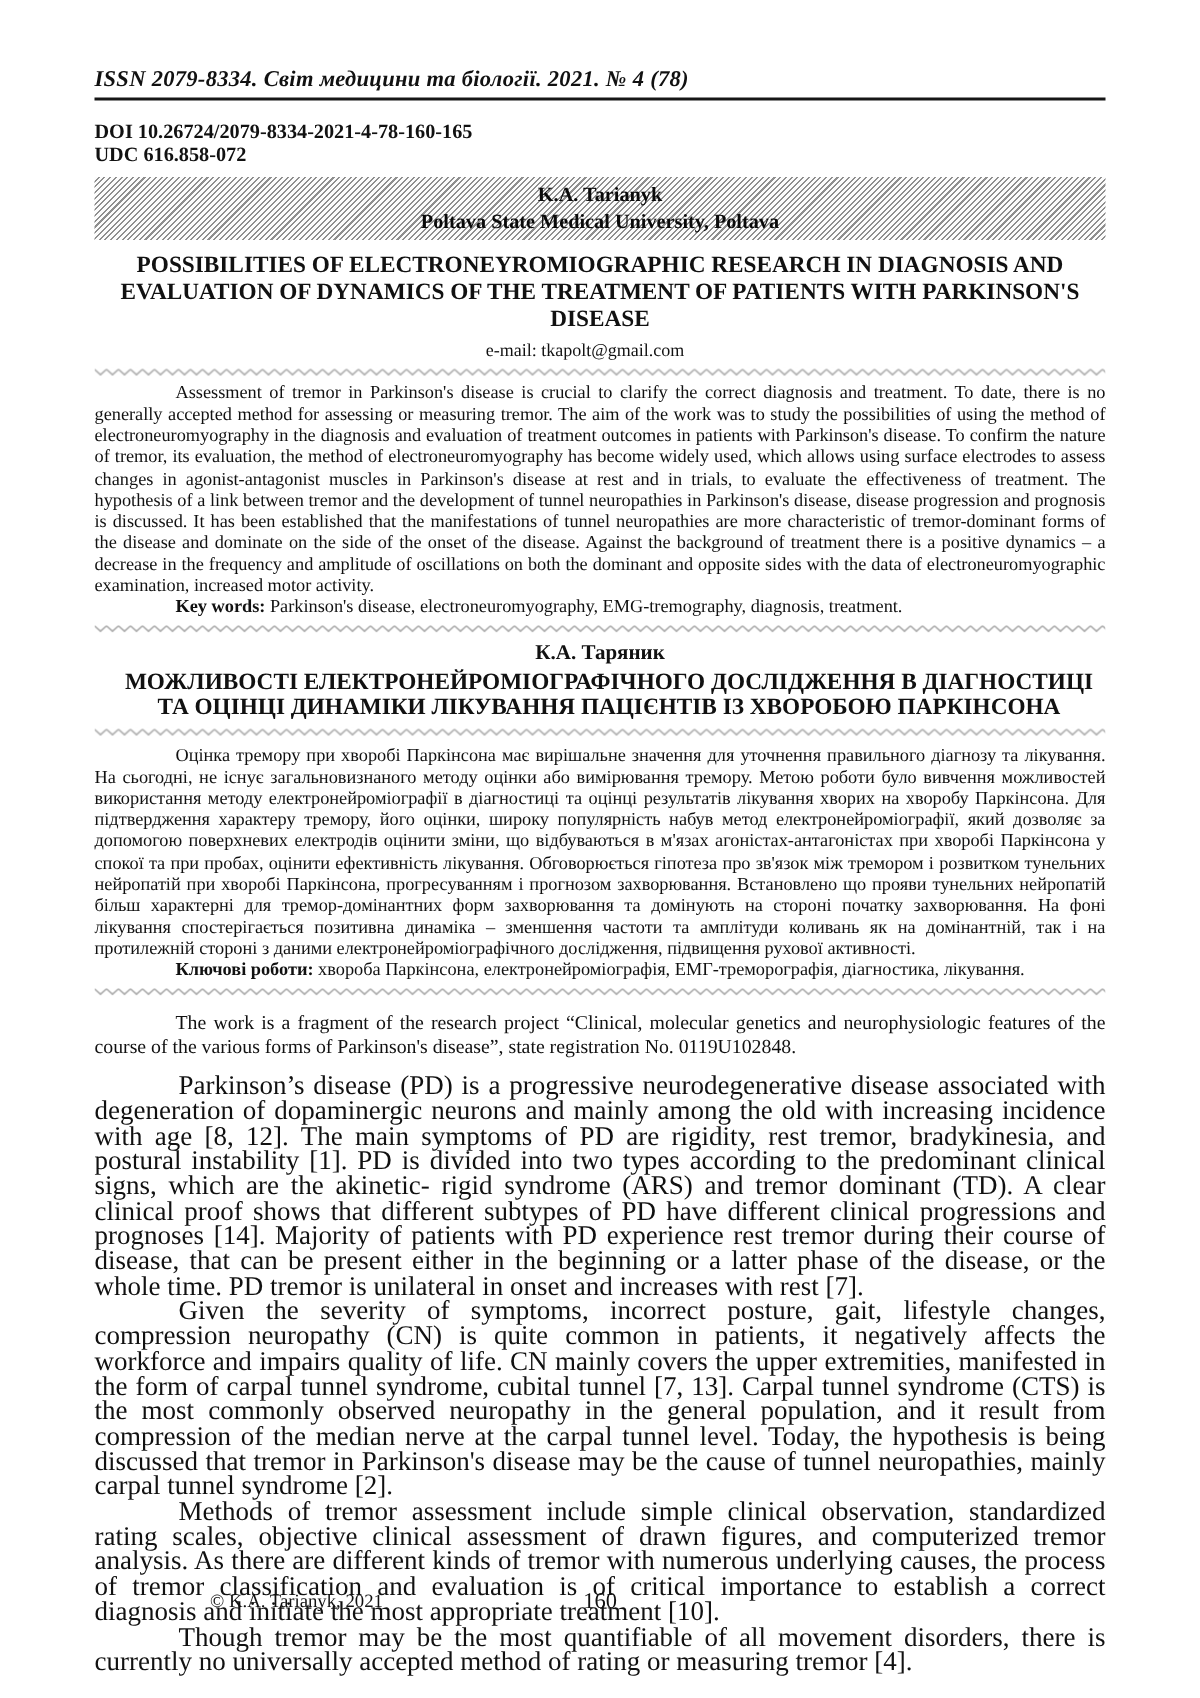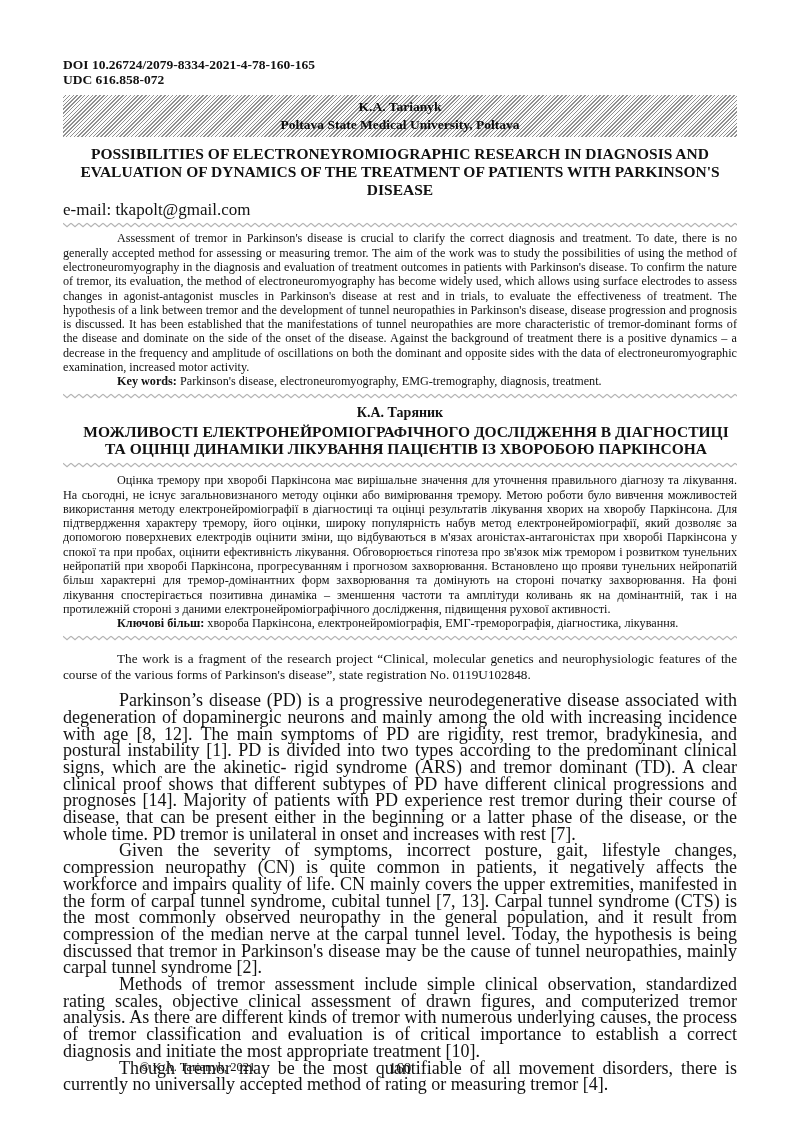--- a/index.html
+++ b/index.html
@@ -25,21 +25,21 @@
     padding:3px 0 4px 0;
     text-align:center;
     font-weight:bold;font-size:13.5px;line-height:17.5px;
     color:#0a0a0a;
     background:repeating-linear-gradient(135deg,#fcfcfc 0px,#fcfcfc 1.7px,#8f8f8f 1.7px,#8f8f8f 2.7px);
   }
   .title-en{
     margin-top:8px;text-align:center;
     font-weight:bold;font-size:15.5px;line-height:17.8px;
   }
-  .email-line{margin-top:4px;text-align:left;padding-right:20px;font-size:17px;line-height:16px;}
+  .email-line{margin-top:4px;text-align:center;padding-right:20px;font-size:12px;line-height:16px;}
 
   .zigzag{display:block;margin-top:4px;}
   .abstract{margin-top:3px;font-size:12.2px;line-height:14.3px;text-align:justify;}
   .abstract p{margin:0;text-indent:54px;}
   .kw-label{font-weight:bold;}
   .author-ua{margin-top:6px;text-align:center;font-weight:bold;font-size:14px;line-height:16px;}
   .title-ua{margin-top:2px;text-align:center;font-weight:bold;font-size:15.5px;line-height:17.8px;margin-left:12px;}
   .project-note{
     margin-top:10px;
     font-size:13.2px;line-height:16.8px;text-align:justify;
@@ -59,20 +59,21 @@
   <defs>
     <pattern id="zzp" width="8" height="6" patternUnits="userSpaceOnUse">
       <polyline points="0,1.2 4,4.8 8,1.2" fill="none" stroke="#b4b4b4" stroke-width="1.2"></polyline>
     </pattern>
   </defs>
 </svg>
 
 <div class="page">
   <div class="content">
 
+    <div class="journal-line">ISSN 2079-8334. Світ медицини та біології. 2021. № 4 (78)</div>
 
     <div class="id-block">
       <div>DOI 10.26724/2079-8334-2021-4-78-160-165</div>
       <div>UDC 616.858-072</div>
     </div>
 
     <div class="author-box">
       <div>K.A. Tarianyk</div>
       <div>Poltava State Medical University, Poltava</div>
     </div>
@@ -96,21 +97,21 @@
 
     <div class="author-ua">К.А. Таряник</div>
     <div class="title-ua">МОЖЛИВОСТІ ЕЛЕКТРОНЕЙРОМІОГРАФІЧНОГО ДОСЛІДЖЕННЯ В ДІАГНОСТИЦІ ТА ОЦІНЦІ ДИНАМІКИ ЛІКУВАННЯ ПАЦІЄНТІВ ІЗ ХВОРОБОЮ ПАРКІНСОНА</div>
 
     <svg class="zigzag" width="674" height="6">
         <rect width="674" height="6" fill="url(#zzp)"></rect>
       </svg>
 
     <div class="abstract" style="margin-top:5px">
       <p>Оцінка тремору при хворобі Паркінсона має вирішальне значення для уточнення правильного діагнозу та лікування. На сьогодні, не існує загальновизнаного методу оцінки або вимірювання тремору. Метою роботи було вивчення можливостей використання методу електронейроміографії в діагностиці та оцінці результатів лікування хворих на хворобу Паркінсона. Для підтвердження характеру тремору, його оцінки, широку популярність набув метод електронейроміографії, який дозволяє за допомогою поверхневих електродів оцінити зміни, що відбуваються в м'язах агоністах-антагоністах при хворобі Паркінсона у спокої та при пробах, оцінити ефективність лікування. Обговорюється гіпотеза про зв'язок між тремором і розвитком тунельних нейропатій при хворобі Паркінсона, прогресуванням і прогнозом захворювання. Встановлено що прояви тунельних нейропатій більш характерні для тремор-домінантних форм захворювання та домінують на стороні початку захворювання. На фоні лікування спостерігається позитивна динаміка – зменшення частоти та амплітуди коливань як на домінантній, так і на протилежній стороні з даними електронейроміографічного дослідження, підвищення рухової активності.</p>
-      <p><span class="kw-label">Ключові більш: </span><span>хвороба Паркінсона, електронейроміографія, ЕМГ-треморографія, діагностика, лікування.</span></p>
+      <p><span class="kw-label">Ключові роботи: </span><span>хвороба Паркінсона, електронейроміографія, ЕМГ-треморографія, діагностика, лікування.</span></p>
     </div>
 
     <svg class="zigzag" width="674" height="6">
         <rect width="674" height="6" fill="url(#zzp)"></rect>
       </svg>
 
     <div class="project-note">
       <p>The work is a fragment of the research project “Clinical, molecular genetics and neurophysiologic features of the course of the various forms of Parkinson's disease”, state registration No. 0119U102848.</p>
     </div>
 

